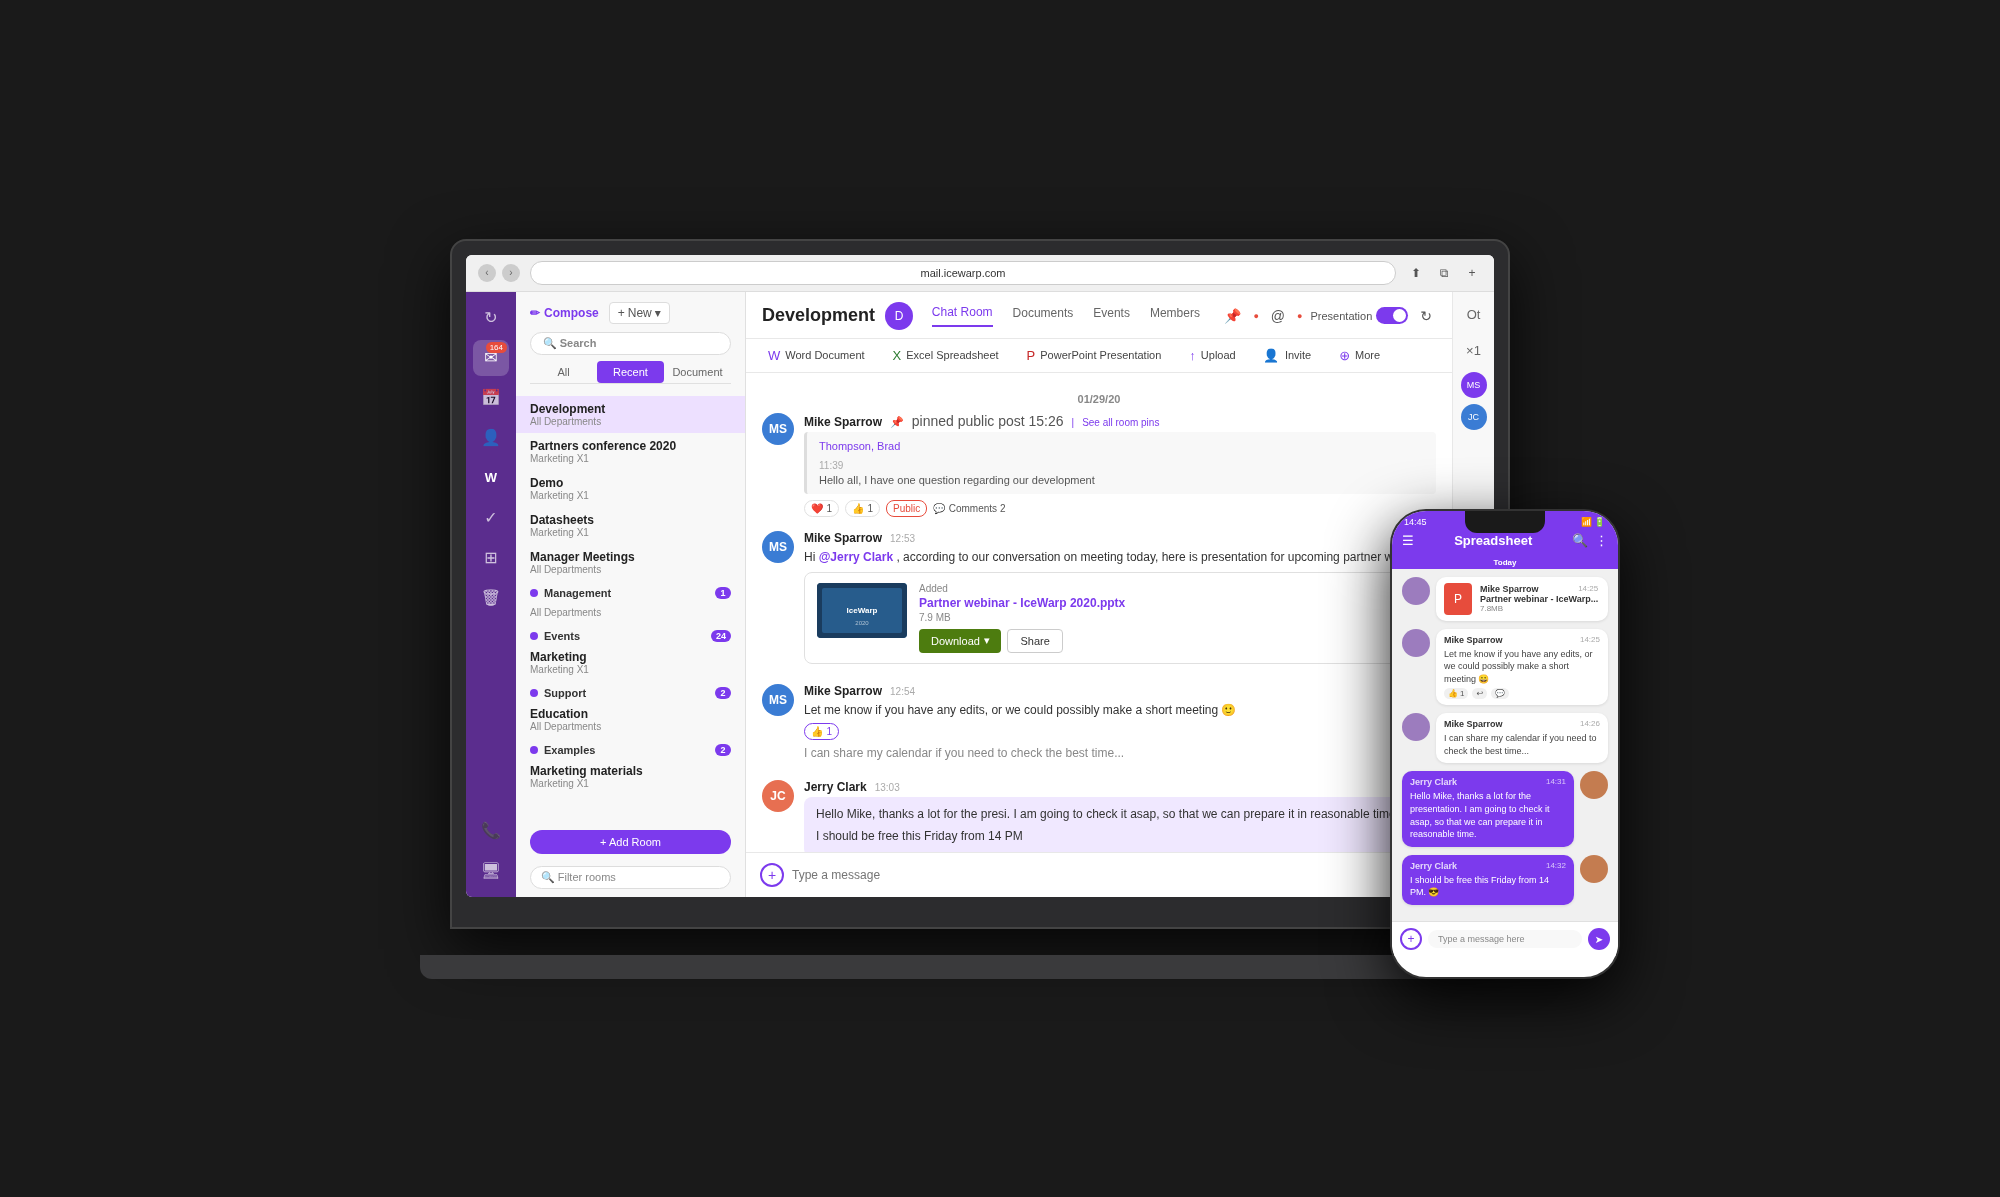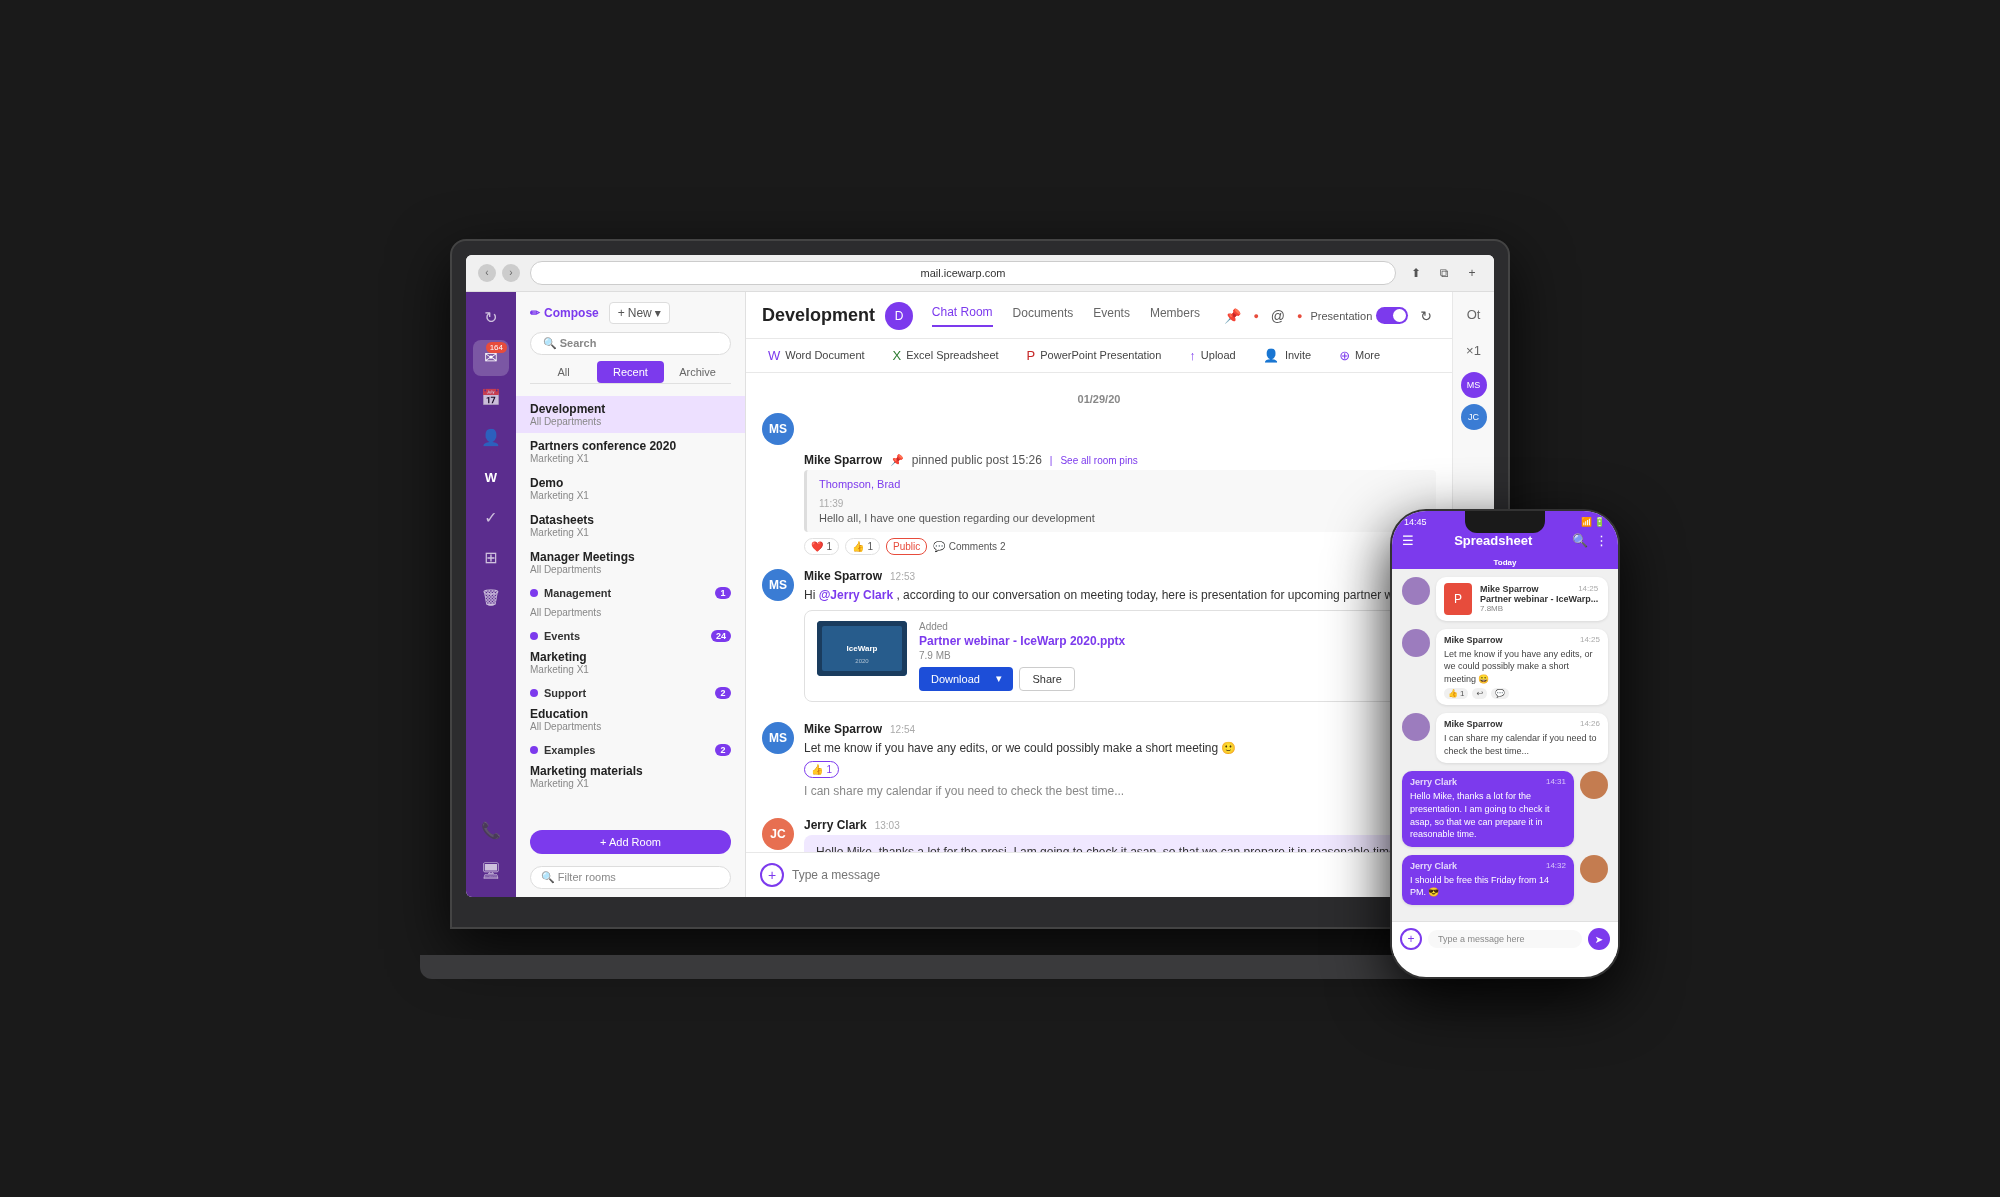--- a/index.html
+++ b/index.html
@@ -595,27 +595,27 @@
       color: #888;
     }
 
     .attachment-actions {
       display: flex;
       gap: 6px;
       margin-top: 6px;
     }
 
     .download-btn {
-      background: #1d4ed8;
+      background: #4d7c0f;
       color: #fff;
       border-radius: 4px;
       padding: 5px 12px;
       font-size: 11px;
       cursor: pointer;
-      display: flex; align-items: center; gap: 16px;
+      display: flex; align-items: center; gap: 4px;
     }
 
     .share-btn {
       background: #fff;
       color: #333;
       border: 1px solid #ccc;
       border-radius: 4px;
       padding: 5px 12px;
       font-size: 11px;
       cursor: pointer;
@@ -960,21 +960,21 @@
                 <span>New</span>
                 <span>▾</span>
               </div>
             </div>
             <div class="search-bar">
               🔍 <span>Search</span>
             </div>
             <div class="tabs-row">
               <div class="tab-btn">All</div>
               <div class="tab-btn active">Recent</div>
-              <div class="tab-btn">Archive</div>
+              <div class="tab-btn">Document</div>
             </div>
           </div>
 
           <div class="rooms-list">
 
             <div class="room-item active">
               <div class="room-name">Development</div>
               <div class="room-sub">All Departments</div>
             </div>
 
@@ -1101,21 +1101,21 @@
 
           <div class="chat-messages">
             <div class="date-divider">01/29/20</div>
 
             <div class="msg-group">
               <div class="msg-avatar blue">MS</div>
               <div class="msg-content">
                 <div class="msg-header">
                   <span class="msg-sender">Mike Sparrow</span>
                   <span class="msg-pin-icon">📌</span>
-                  <span style="font-size:12px;color:#555;margin-top:40px;">pinned public post 15:26</span>
+                  <span style="font-size:14px;color:#555;">pinned public post 15:26</span>
                   <span style="font-size:10px;color:#7c3aed;cursor:pointer;">|</span>
                   <span style="font-size:10px;color:#7c3aed;cursor:pointer;">See all room pins</span>
                 </div>
                 <div class="quoted-msg">
                   <div class="quoted-sender">Thompson, Brad</div>
                   <div style="font-size:10px;color:#aaa;margin-bottom:3px;">11:39</div>
                   <div class="quoted-text">Hello all, I have one question regarding our development</div>
                 </div>
                 <div class="reaction-row">
                   <div class="reaction-btn">

